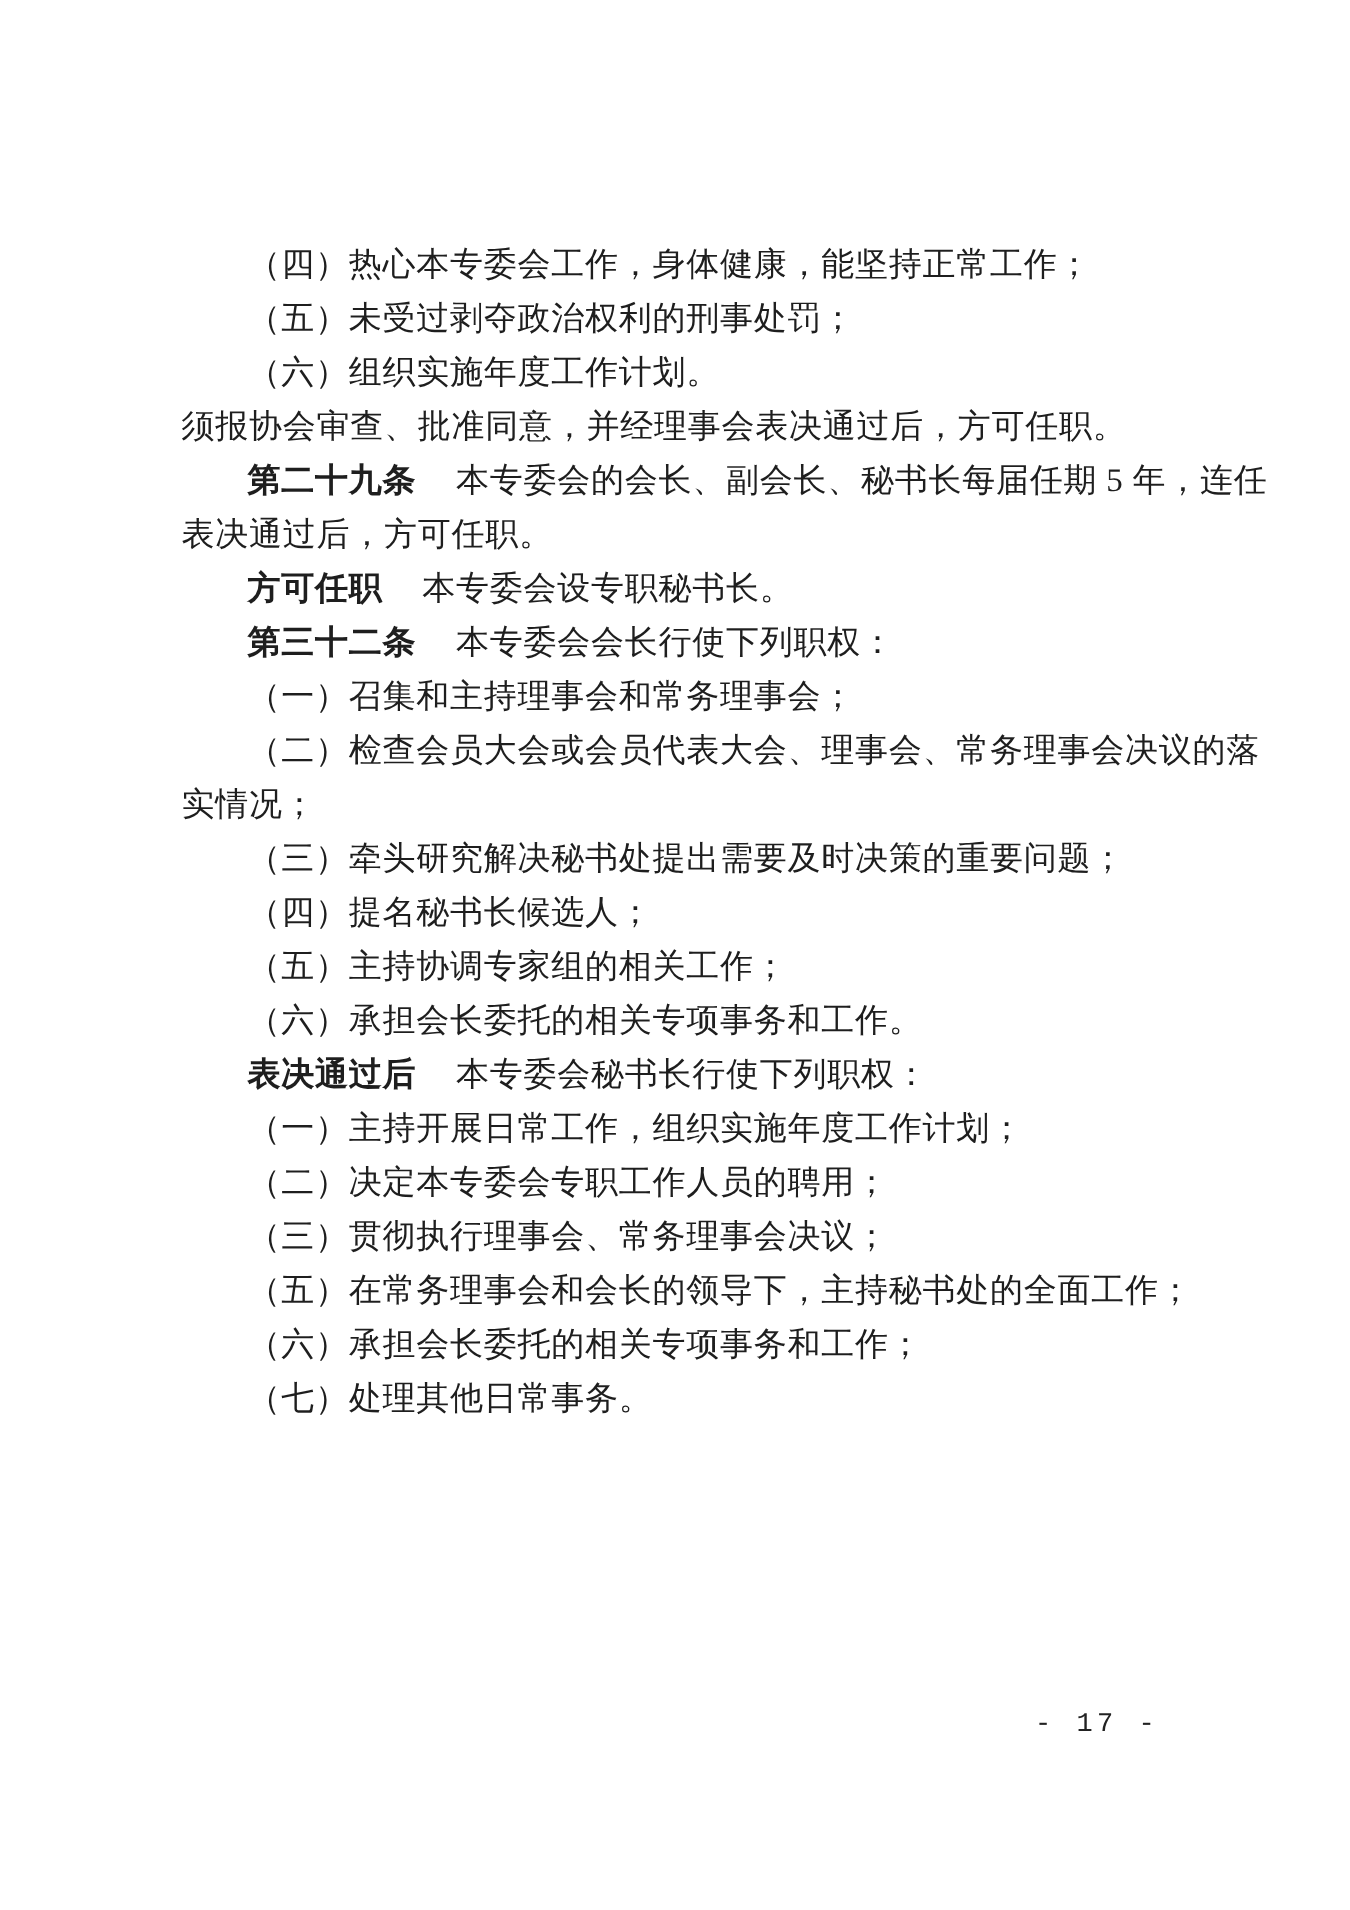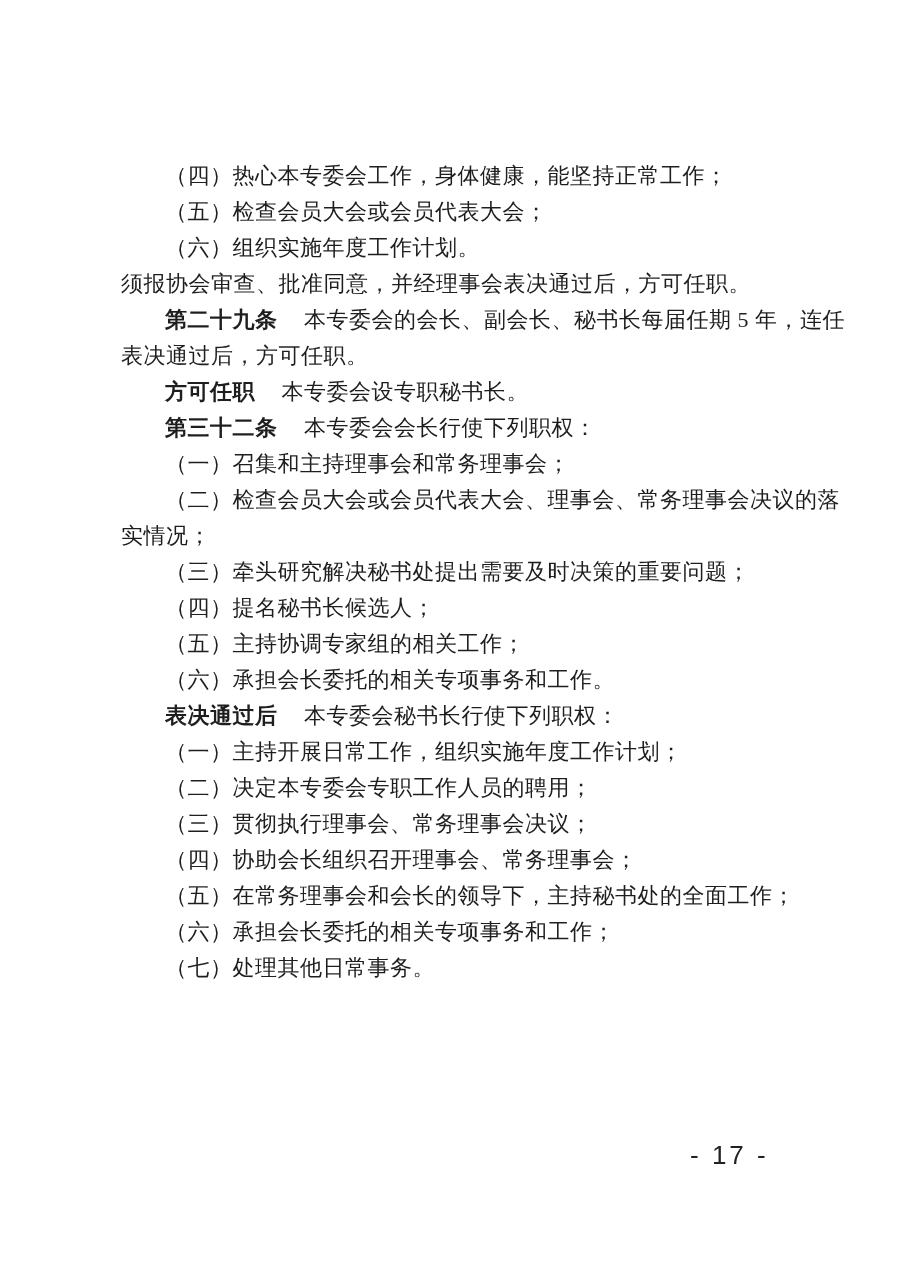--- a/index.html
+++ b/index.html
@@ -33,35 +33,35 @@
     padding-left: 44px;
   }
   .head {
     font-weight: 700;
     margin-right: 4px;
   }
   .footer {
     position: absolute;
     top: 1140px;
     left: 690px;
-    font-size: 26px;
+    font-size: 18px;
     letter-spacing: 3px;
     color: #222222;
-    font-family: Liberation Sans, sans-serif;
+    font-family: Liberation Mono, monospace;
   }
 </style>
 </head>
 <body>
 
 <div class="page">
 
   <div class="text-block">
 
     <div class="line indent"><span>（四）热心本专委会工作，身体健康，能坚持正常工作；</span></div>
-    <div class="line indent"><span>（五）检查会员大会或会员代表大会；</span></div>
+    <div class="line indent"><span>（五）未受过剥夺政治权利的刑事处罚；</span></div>
     <div class="line indent"><span>（六）组织实施年度工作计划。</span></div>
 
     <div class="line"><span>须报协会审查、批准同意，并经理事会表决通过后，方可任职。</span></div>
 
     <div class="line indent"><span class="head">第二十九条</span><span>　本专委会的会长、副会长、秘书长每届任期 5 年，连任</span></div>
     <div class="line"><span>表决通过后，方可任职。</span></div>
 
     <div class="line indent"><span class="head">方可任职</span><span>　本专委会设专职秘书长。</span></div>
     <div class="line indent"><span class="head">第三十二条</span><span>　本专委会会长行使下列职权：</span></div>
 
@@ -71,21 +71,20 @@
     <div class="line indent"><span>（三）牵头研究解决秘书处提出需要及时决策的重要问题；</span></div>
     <div class="line indent"><span>（四）提名秘书长候选人；</span></div>
     <div class="line indent"><span>（五）主持协调专家组的相关工作；</span></div>
     <div class="line indent"><span>（六）承担会长委托的相关专项事务和工作。</span></div>
 
     <div class="line indent"><span class="head">表决通过后</span><span>　本专委会秘书长行使下列职权：</span></div>
 
     <div class="line indent"><span>（一）主持开展日常工作，组织实施年度工作计划；</span></div>
     <div class="line indent"><span>（二）决定本专委会专职工作人员的聘用；</span></div>
     <div class="line indent"><span>（三）贯彻执行理事会、常务理事会决议；</span></div>
-    <div class="line indent"><span>（四）协助会长组织召开理事会、常务理事会；</span></div>
     <div class="line indent"><span>（五）在常务理事会和会长的领导下，主持秘书处的全面工作；</span></div>
     <div class="line indent"><span>（六）承担会长委托的相关专项事务和工作；</span></div>
     <div class="line indent"><span>（七）处理其他日常事务。</span></div>
 
   </div>
 
   <div class="footer">- 17 -</div>
 
 </div>
 

